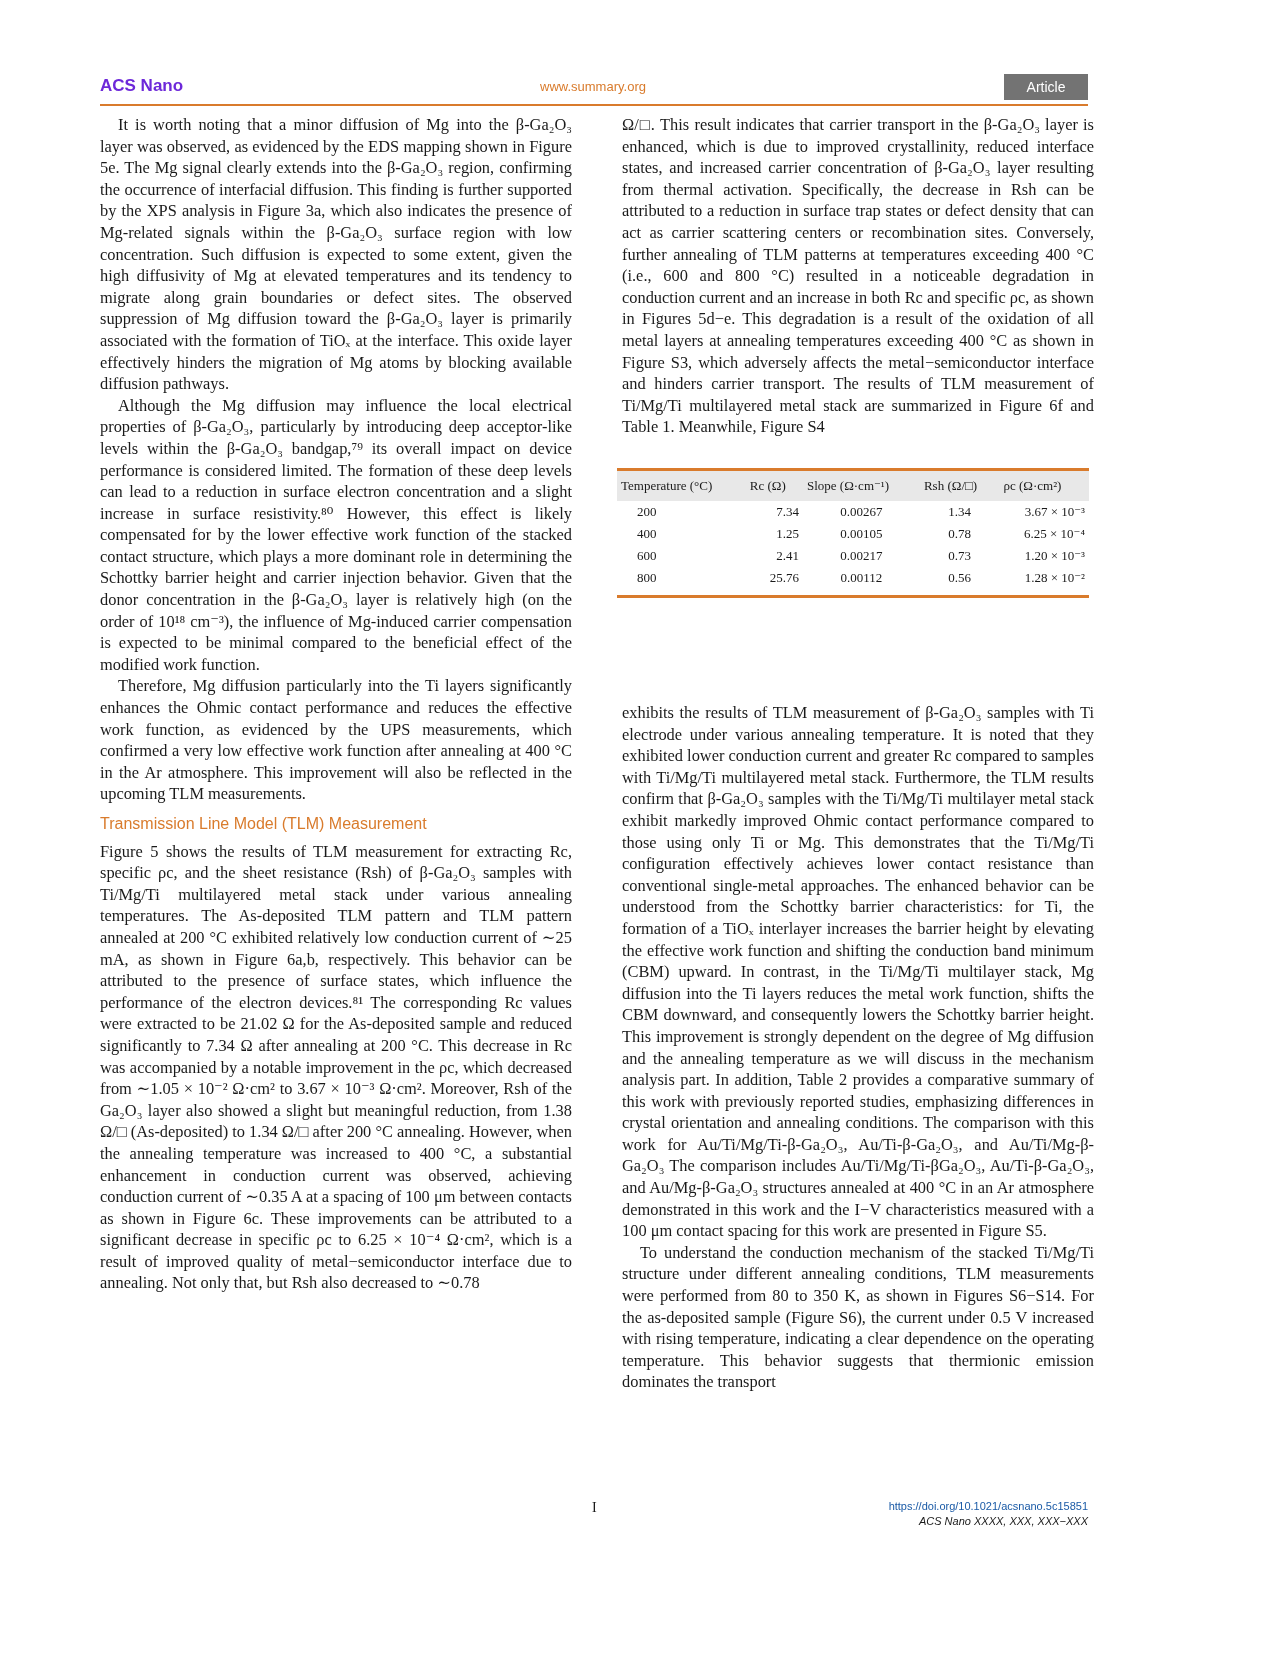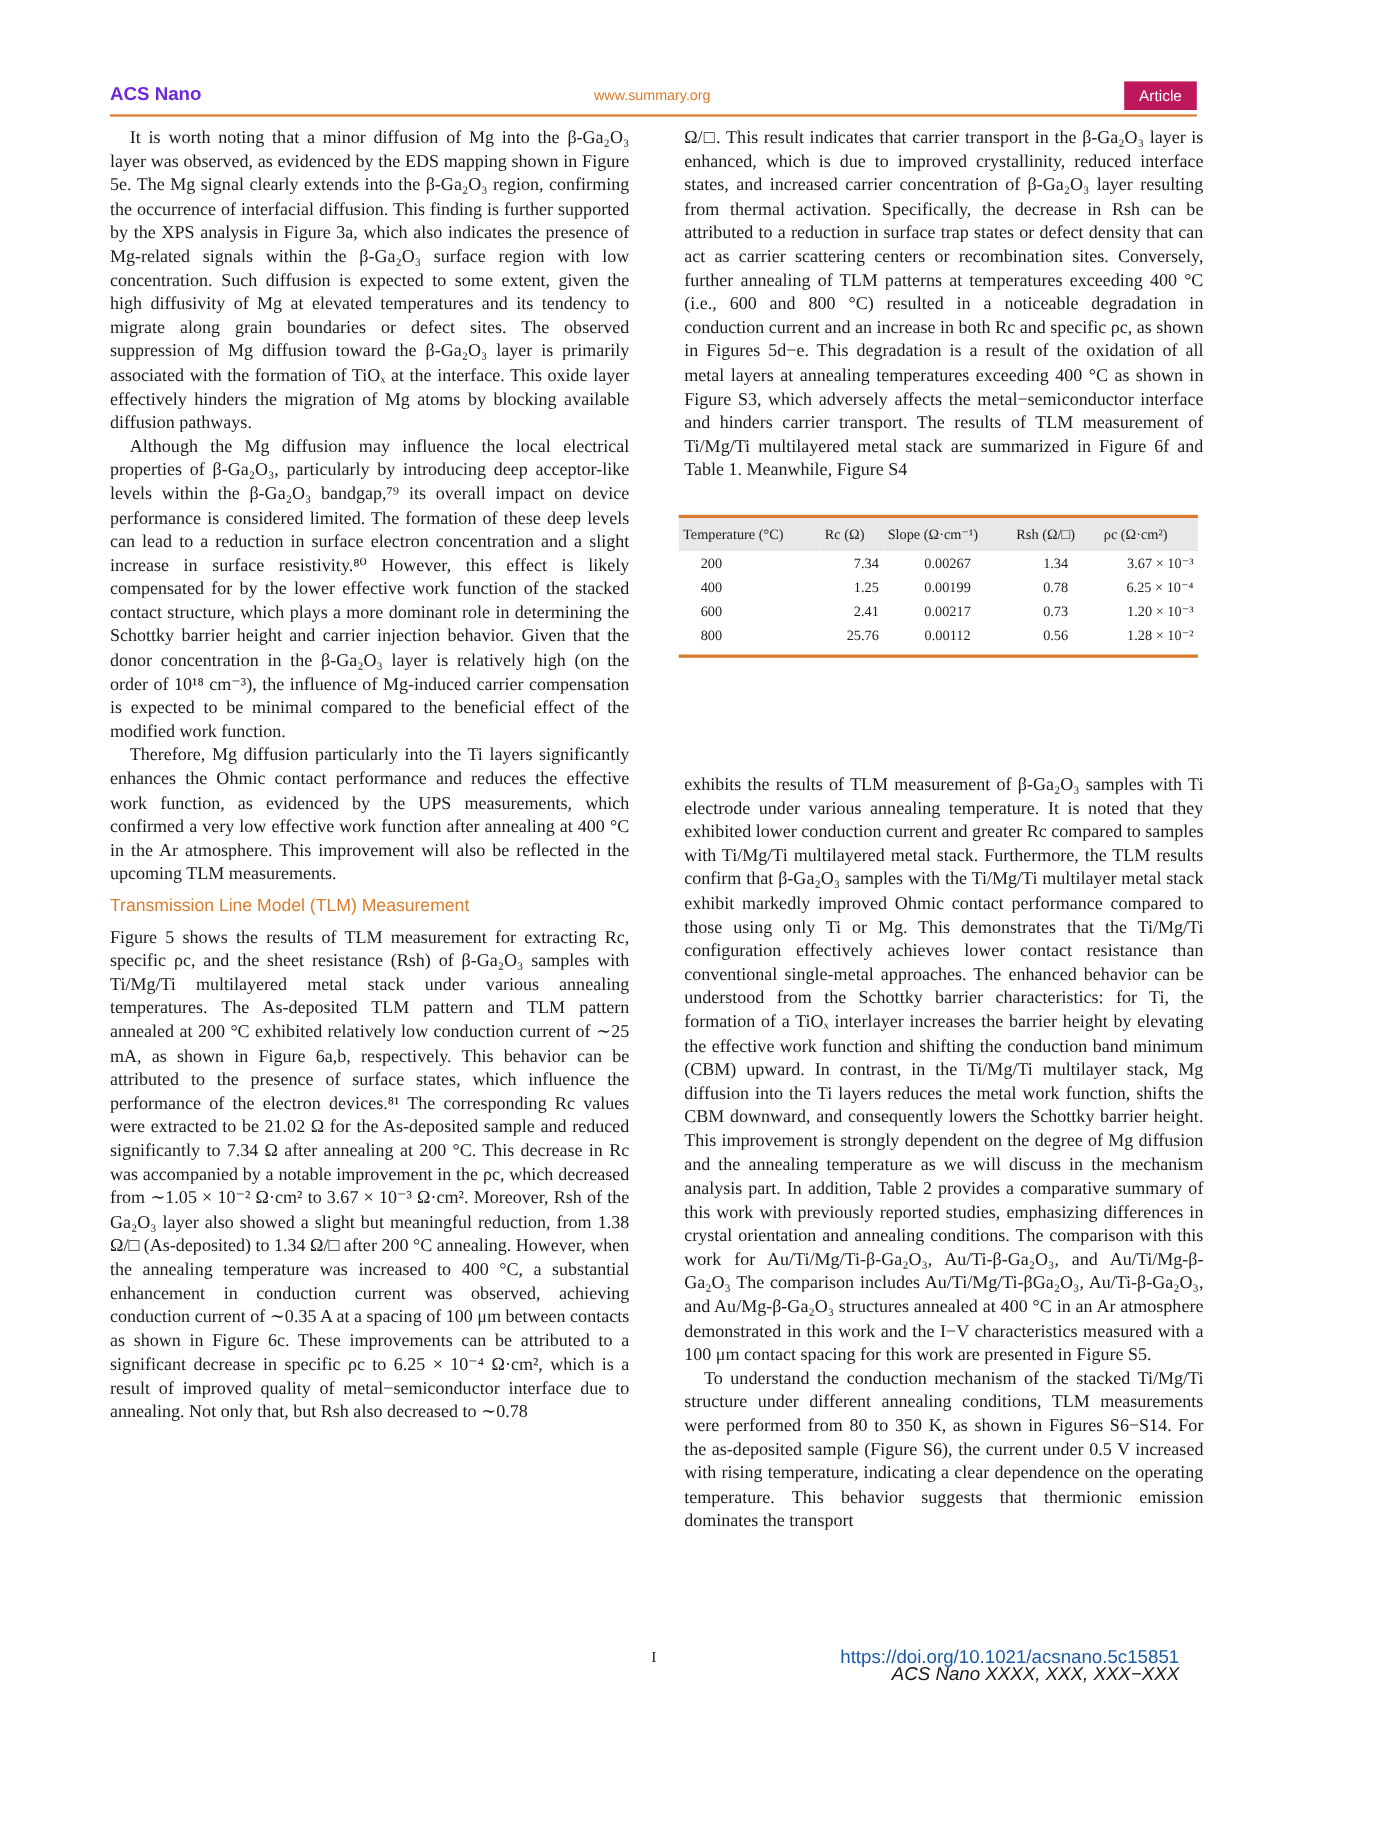--- a/index.html
+++ b/index.html
@@ -4,21 +4,21 @@
 <style>
   html, body { margin: 0; padding: 0; background: #ffffff; }
   body { width: 1266px; height: 1669px; position: relative; overflow: hidden;
          font-family: "Liberation Serif", "DejaVu Serif", serif; color: #1a1a1a; }
   .header { position: absolute; left: 100px; top: 76px; width: 988px; height: 28px;
             border-bottom: 2px solid #d97b2c; }
   .journal { position: absolute; left: 0; top: 0; font-family: "Liberation Sans", sans-serif;
              font-size: 17px; font-weight: bold; color: #6d28d9; }
   .site { position: absolute; left: 440px; top: 3px; font-family: "Liberation Sans", sans-serif;
           font-size: 13px; color: #d97b2c; }
-  .badge { position: absolute; right: 0; top: -2px; height: 26px; width: 66px; background: #be185d;
+  .badge { position: absolute; right: 0; top: -2px; height: 26px; width: 84px; background: #737373;
            color: #fff; font-family: "Liberation Sans", sans-serif; font-size: 14px;
            display: flex; align-items: center; justify-content: center; }
   .col { position: absolute; top: 114px; width: 472px; font-size: 16.4px; line-height: 21.6px;
          text-align: justify; }
   .col.left { left: 100px; }
   .col.right { left: 622px; }
   .col p { margin: 0; }
   .col p.indent { text-indent: 18px; }
   .section-head { font-family: "Liberation Sans", sans-serif; color: #d97b2c; font-size: 16px;
                   margin: 8px 0 6px 0; }
@@ -27,22 +27,22 @@
   .tbl-caption { font-family: "Liberation Serif", serif; font-weight: bold; font-size: 16px;
                  line-height: 22px; margin: 14px 0 12px 0; }
   table { width: 100%; border-collapse: collapse; font-size: 13px; }
   thead tr { background: #e8e8e8; }
   th { font-weight: normal; padding: 7px 4px; text-align: left; white-space: nowrap; }
   td { padding: 3px 4px; height: 16px; white-space: nowrap; }
   td.num { text-align: right; }
   td.c { text-align: center; }
   td.first { padding-left: 20px; }
   .footer-page { position: absolute; left: 592px; top: 1500px; font-size: 14px; }
-  .footer-doi { position: absolute; right: 194px; top: 1499px; font-family: "Liberation Sans", sans-serif;
-                font-size: 17px; text-align: right; line-height: 15px; }
+  .footer-doi { position: absolute; right: 178px; top: 1499px; font-family: "Liberation Sans", sans-serif;
+                font-size: 11px; text-align: right; line-height: 15px; }
   .footer-doi .doi { color: #1a5aa6; }
   .footer-doi .cite { font-style: italic; }
 </style>
 </head>
 <body>
 
 <div class="header">
   <span class="journal">ACS Nano</span>
   <span class="site">www.summary.org</span>
   <span class="badge">Article</span>
@@ -76,21 +76,21 @@
       <tr>
         <td class="first">200</td>
         <td class="num">7.34</td>
         <td class="c">0.00267</td>
         <td class="c">1.34</td>
         <td class="num">3.67 × 10⁻³</td>
       </tr>
       <tr>
         <td class="first">400</td>
         <td class="num">1.25</td>
-        <td class="c">0.00199</td>
+        <td class="c">0.00105</td>
         <td class="c">0.78</td>
         <td class="num">6.25 × 10⁻⁴</td>
       </tr>
       <tr>
         <td class="first">600</td>
         <td class="num">2.41</td>
         <td class="c">0.00217</td>
         <td class="c">0.73</td>
         <td class="num">1.20 × 10⁻³</td>
       </tr>

